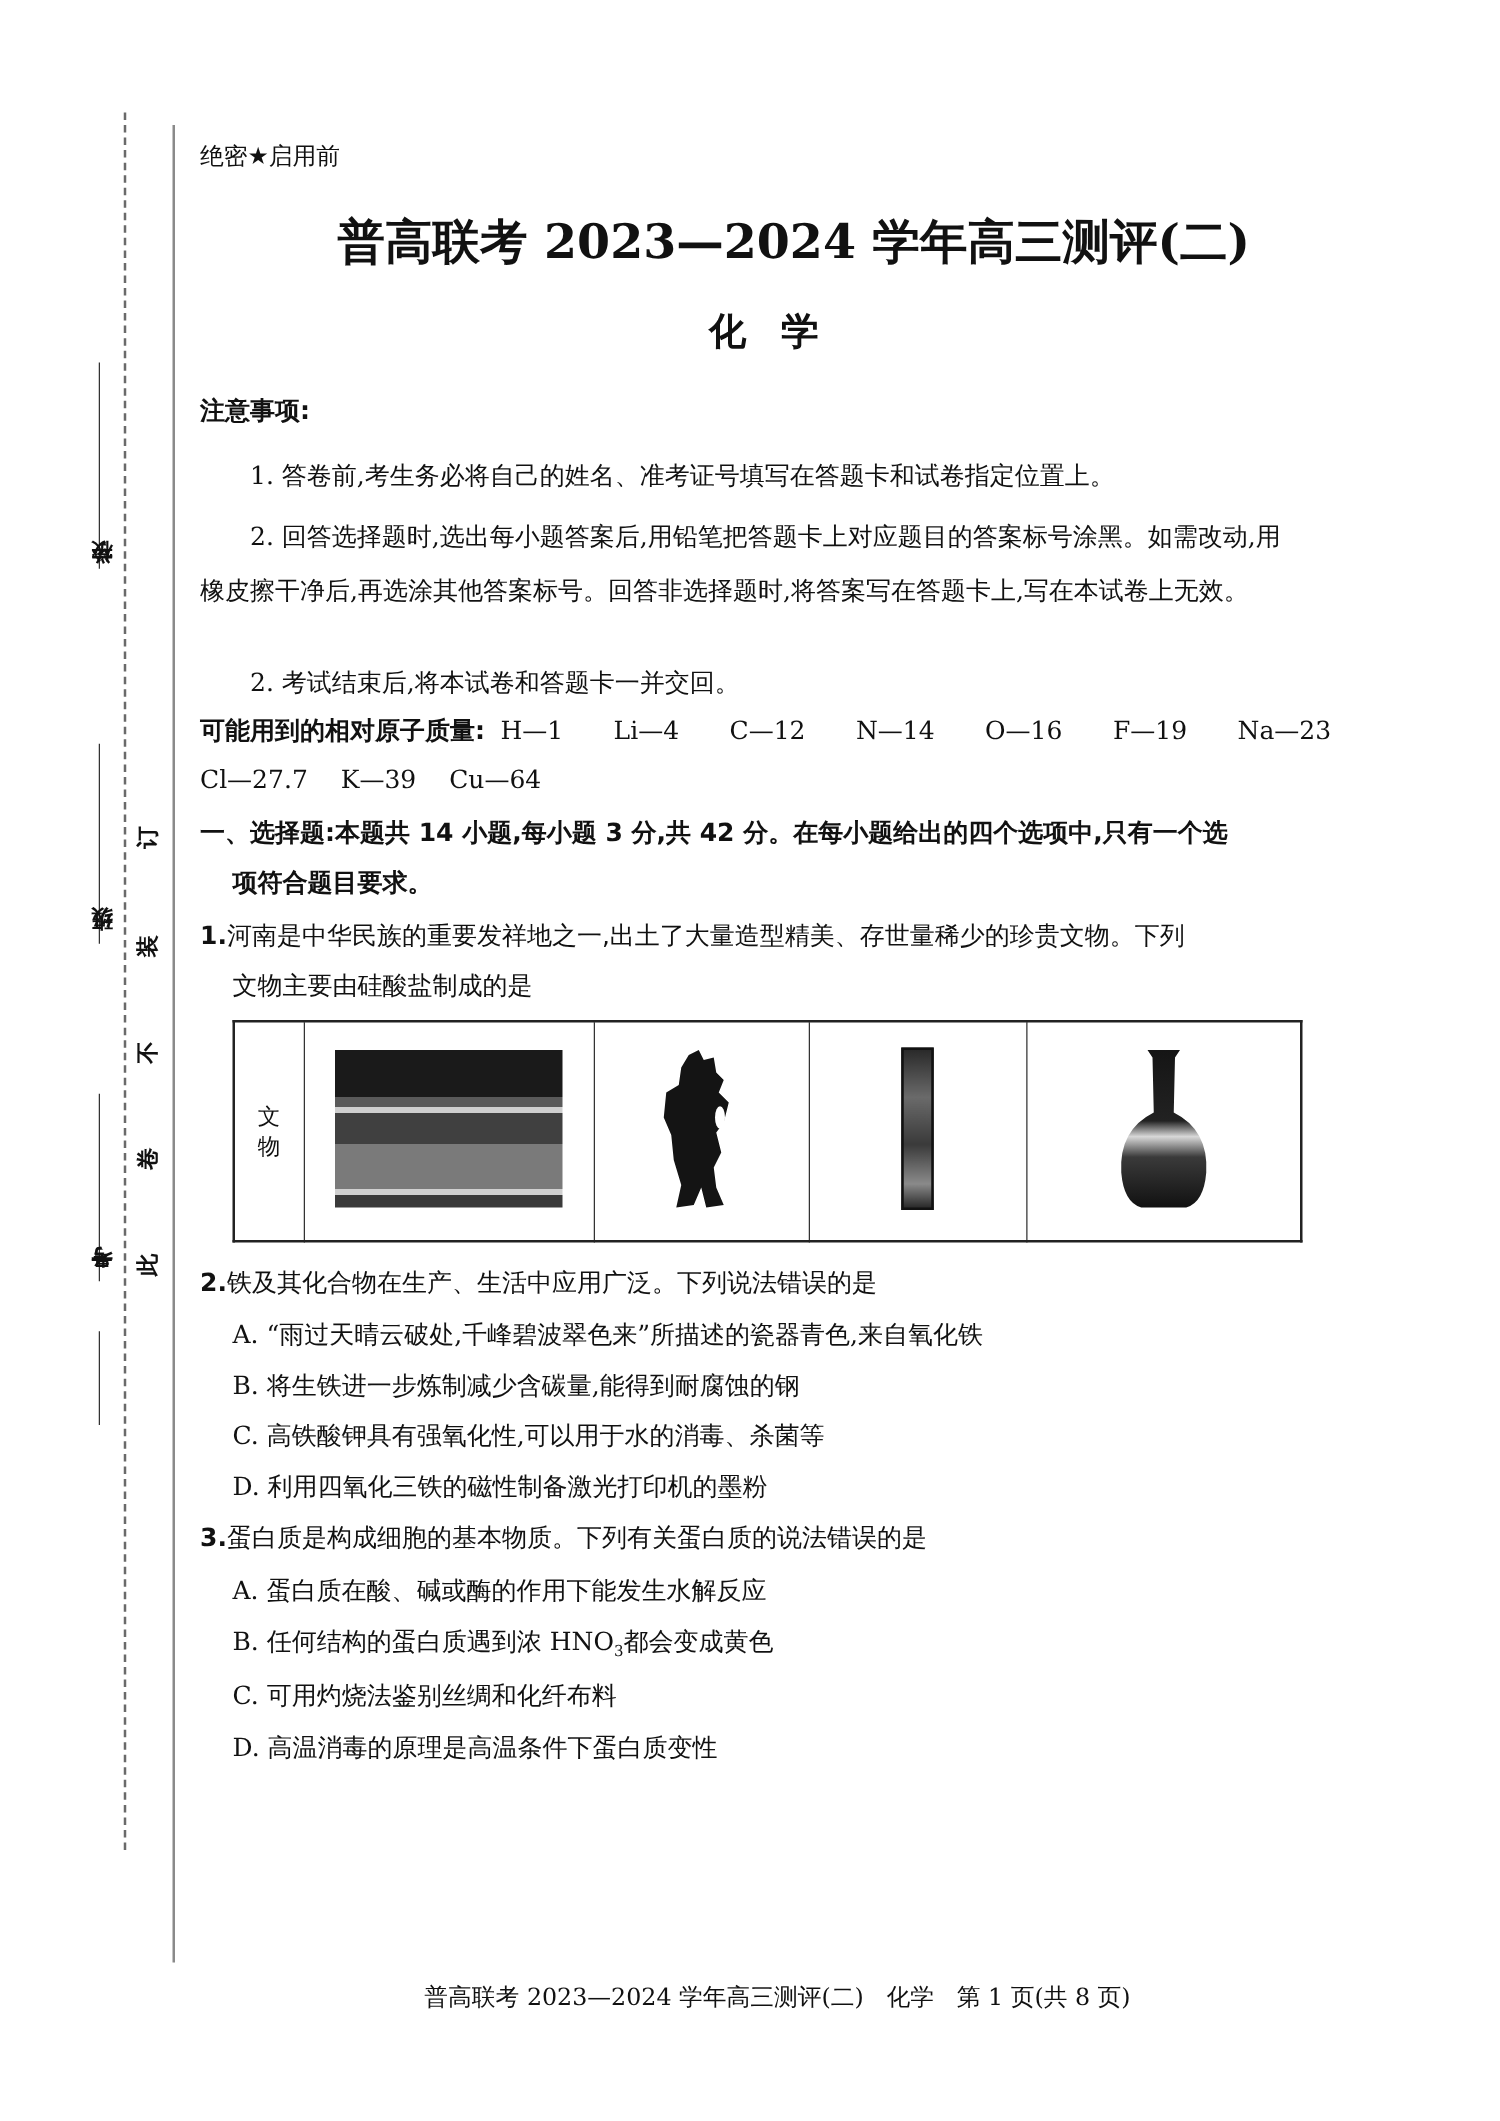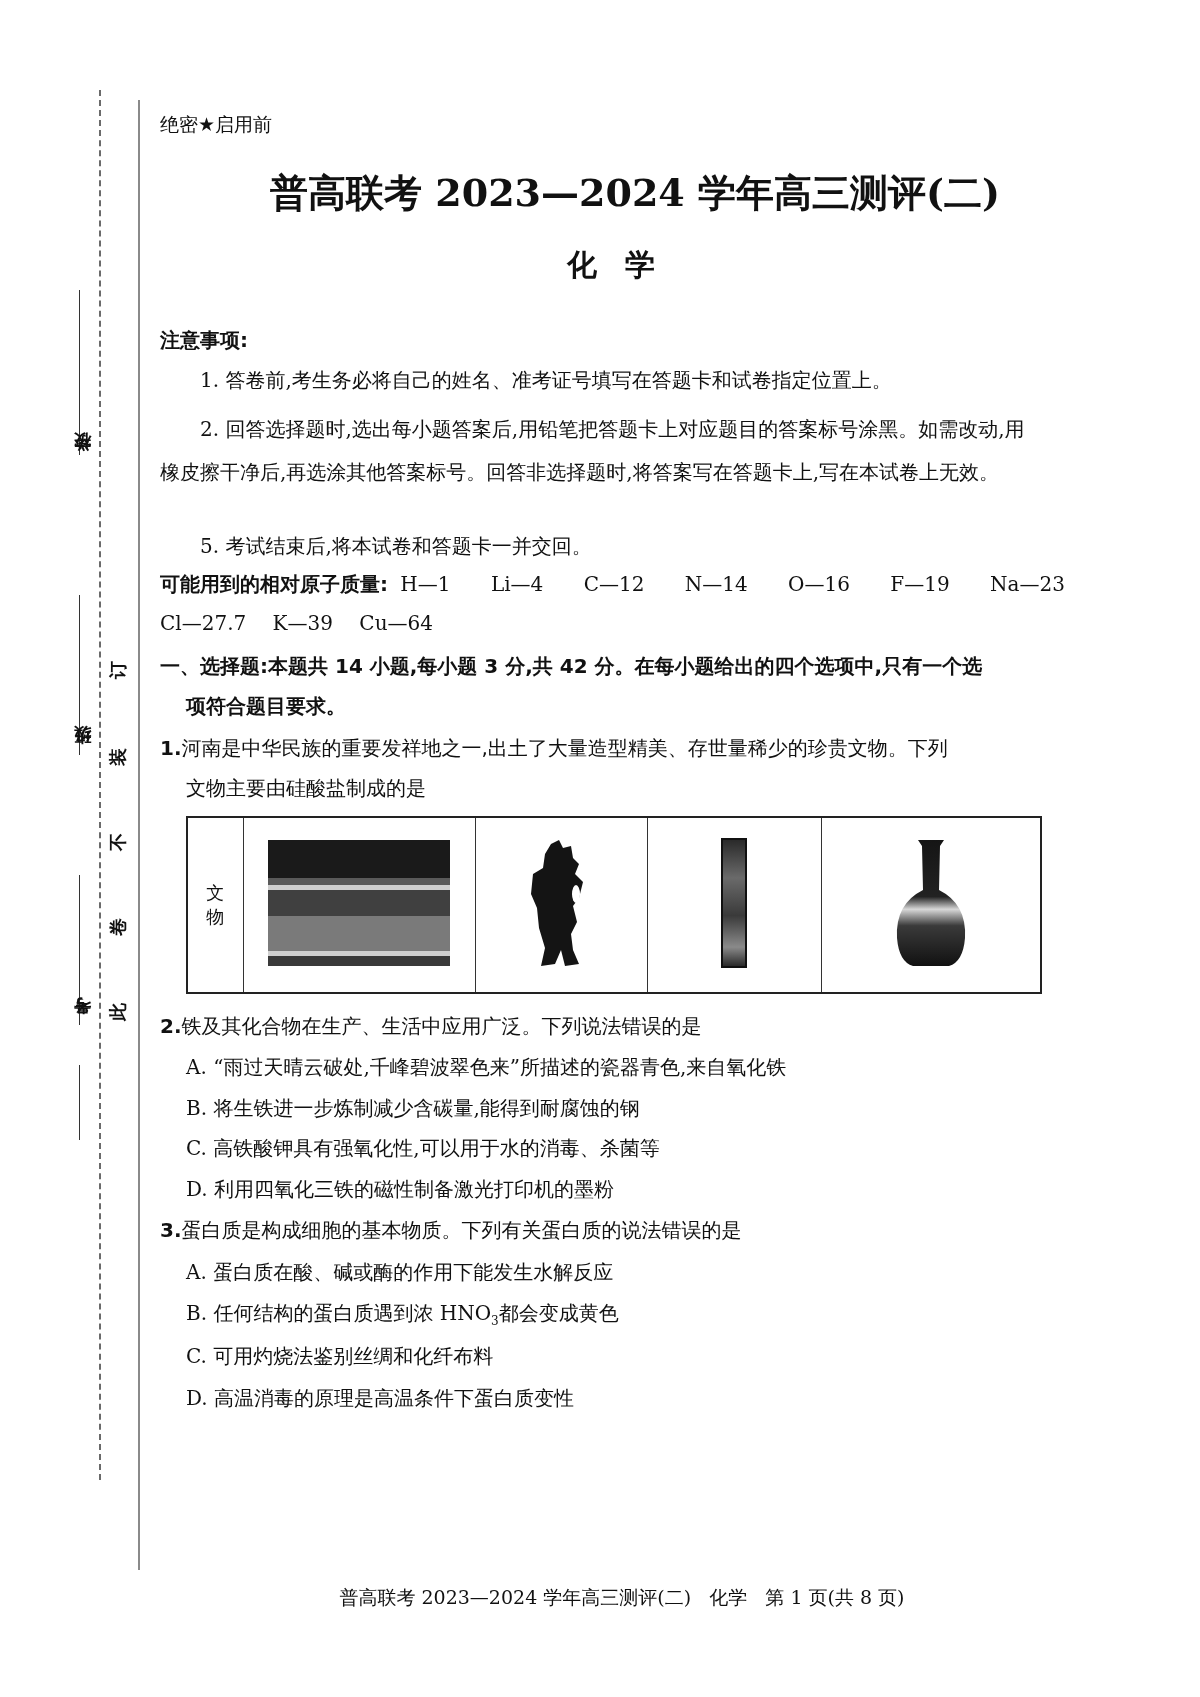--- a/index.html
+++ b/index.html
@@ -108,24 +108,24 @@
 <div class="seal-char" style="top:1000px;">此</div>
 <div class="seal-char" style="top:915px;">卷</div>
 <div class="seal-char" style="top:830px;">不</div>
 <div class="seal-char" style="top:745px;">装</div>
 <div class="seal-char" style="top:658px;">订</div>
 
 <div class="confidential">绝密★启用前</div>
 <div class="exam-title">普高联考 2023—2024 学年高三测评(二)</div>
 <div class="subject-title">化学</div>
 
-<div class="txt bold-sans" style="top:326px;">注意事项:</div>
+<div class="txt bold-sans" style="top:314px;">注意事项:</div>
 <div class="txt kai indent" style="top:366px;">1. 答卷前,考生务必将自己的姓名、准考证号填写在答题卡和试卷指定位置上。</div>
 <div class="txt kai wrap" style="top:408px;text-indent:40px;line-height:43px;">2. 回答选择题时,选出每小题答案后,用铅笔把答题卡上对应题目的答案标号涂黑。如需改动,用橡皮擦干净后,再选涂其他答案标号。回答非选择题时,将答案写在答题卡上,写在本试卷上无效。</div>
-<div class="txt kai indent" style="top:532px;">5. 考试结束后,将本试卷和答题卡一并交回。</div>
+<div class="txt kai indent" style="top:532px;">2. 考试结束后,将本试卷和答题卡一并交回。</div>
 
 <div class="txt mass-row" style="top:570px;">
   <span class="bold-sans" style="margin-right:6px;">可能用到的相对原子质量:</span>
   <span>H—1</span>
   <span>Li—4</span>
   <span>C—12</span>
   <span>N—14</span>
   <span>O—16</span>
   <span>F—19</span>
   <span>Na—23</span>

